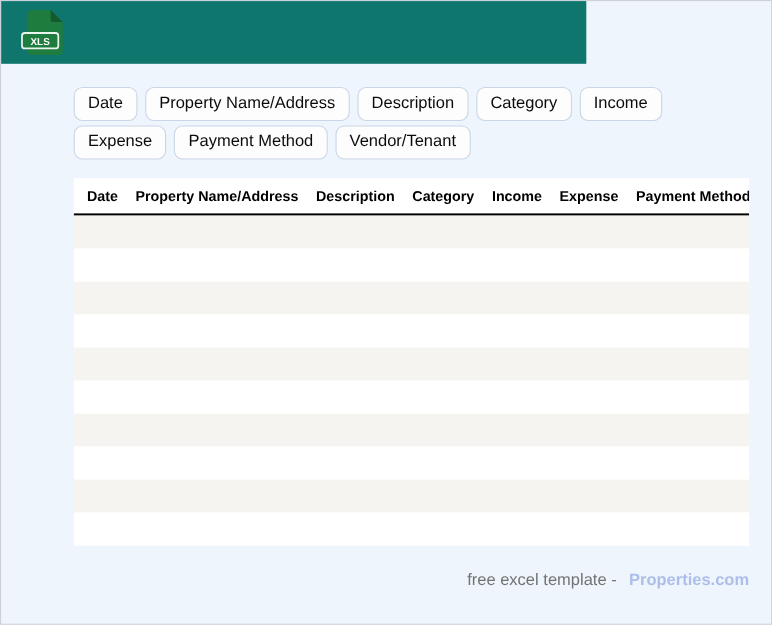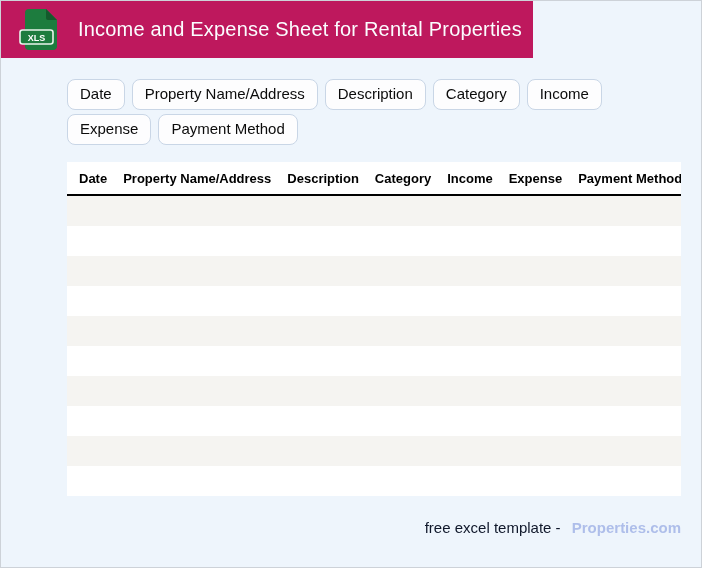--- a/index.html
+++ b/index.html
@@ -8,21 +8,21 @@
     font-family: "Liberation Sans", sans-serif;
     background: #eef5fc;
     position: relative;
     border: 1px solid #cdd2d8;
     overflow: hidden;
   }
 
   
   .banner {
     width: 532px; height: 57px;
-    background: #be185d;
+    background: #0f766e;
     display: flex; align-items: center;
     padding-left: 17px;
   }
   .banner .title {
     color: #fbfdff;
     font-size: 20px;
     margin-left: 14px;
     letter-spacing: 0.2px;
     white-space: nowrap;
   }
@@ -74,44 +74,44 @@
   .sheet-body .row:nth-child(even) { background: #ffffff; }
 
   
   .footer {
     margin: 23px 0 0 66px;
     width: 614px;
     text-align: right;
     font-size: 15px;
     white-space: nowrap;
   }
-  .footer .note { color: #0f172a; }
+  .footer .note { color: #737373; }
   .footer .brand { color: #aebeea; font-weight: bold; margin-left: 7px; text-decoration: none; cursor: pointer; }
 </style>
 </head>
 <body>
 
 <div class="banner">
   <svg class="file-icon" viewBox="-7 0 46 44" aria-hidden="true">
     <path d="M4,1 h17 l11,11 v26 a4,4 0 0 1 -4,4 h-24 a4,4 0 0 1 -4,-4 v-33 a4,4 0 0 1 4,-4 z" fill="#1d7c3e"></path>
     <path d="M21,1 l11,11 h-9 a2,2 0 0 1 -2,-2 z" fill="#145a2c"></path>
     <rect x="-5" y="22" width="33" height="14" rx="2.5" fill="#1d7c3e" stroke="#e9f4ec" stroke-width="1.6"></rect>
     <text x="11.5" y="32.5" text-anchor="middle" font-family="Liberation Sans, sans-serif" font-size="9" font-weight="bold" fill="#ffffff">XLS</text>
   </svg>
-  <div class="title">Income and Expense Sheet for Rental Properties</div>
 </div>
 
 <div class="chips">
     <div class="chip">Date</div>
     <div class="chip">Property Name/Address</div>
     <div class="chip">Description</div>
     <div class="chip">Category</div>
     <div class="chip">Income</div>
     <div class="chip">Expense</div>
     <div class="chip">Payment Method</div>
+    <div class="chip">Vendor/Tenant</div>
   </div>
 
 <div class="sheet">
   <div class="sheet-head">
       <span class="col">Date</span>
       <span class="col">Property Name/Address</span>
       <span class="col">Description</span>
       <span class="col">Category</span>
       <span class="col">Income</span>
       <span class="col">Expense</span>

